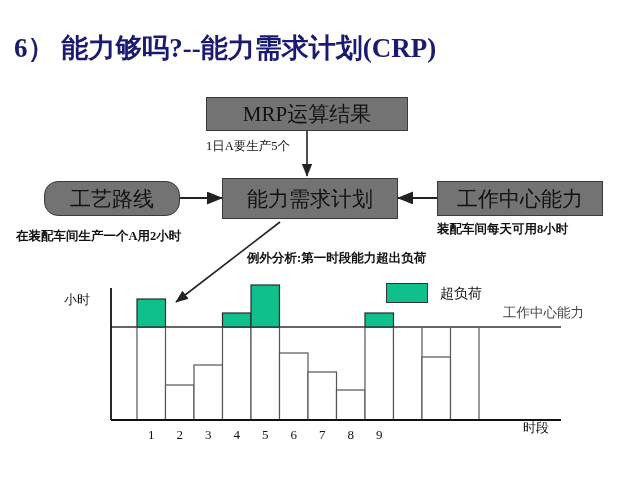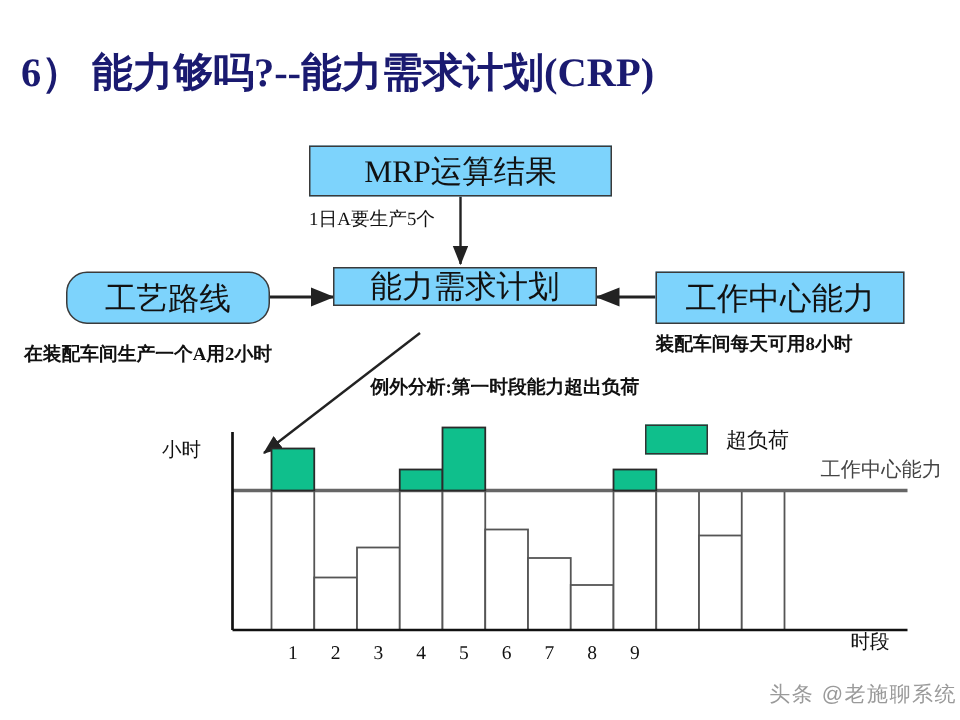--- a/index.html
+++ b/index.html
@@ -20,21 +20,21 @@
     font-family:"Liberation Serif","DejaVu Serif",serif;
     font-size:27px;font-weight:bold;
     color:#1a1a70;
     letter-spacing:0px;
     white-space:nowrap;
   }
 
   
   .fbox{
     border:1.5px solid #3a3a3a;
-    background:#7dd3fc;
+    background:#737373;
     display:flex;align-items:center;justify-content:center;
     font-size:21px;color:#111111;
     white-space:nowrap;
     box-sizing:border-box;
   }
 
   
   .ann{
     font-size:12.5px;color:#111111;white-space:nowrap;
     font-family:"Liberation Serif","DejaVu Serif",serif;
@@ -94,35 +94,35 @@
   <div class="abs fbox" style="left:206px;top:97px;width:202px;height:34px;">
     <span>MRP运算结果</span>
   </div>
 
   <div class="abs ann" style="left:206px;top:138px;">1日A要生产5个</div>
 
   <div class="abs fbox" style="left:44px;top:181px;width:136px;height:35px;border-radius:14px;">
     <span>工艺路线</span>
   </div>
 
-  <div class="abs fbox" style="left:222px;top:178px;width:176px;height:26px;">
+  <div class="abs fbox" style="left:222px;top:178px;width:176px;height:41px;">
     <span>能力需求计划</span>
   </div>
 
   <div class="abs fbox" style="left:437px;top:181px;width:166px;height:35px;">
     <span>工作中心能力</span>
   </div>
 
   <div class="abs ann ann-b" style="left:16px;top:228px;">在装配车间生产一个A用2小时</div>
 
   <div class="abs ann ann-b" style="left:437px;top:221px;">装配车间每天可用8小时</div>
 
   <div class="abs ann ann-b" style="left:247px;top:250px;">例外分析:第一时段能力超出负荷</div>
 
-  <div class="abs" style="left:0;top:0;width:537px;height:480px;margin-left:44px;">
+  <div class="abs" style="left:0;top:0;width:537px;height:480px;">
 
     <div class="abs axlabel" style="left:64px;top:291px;">小时</div>
 
     <div class="abs axlabel" style="left:523px;top:419px;">时段</div>
 
     <div class="abs cap-text" style="left:503px;top:304px;">工作中心能力</div>
 
     <div class="abs swatch" style="left:386px;top:283px;width:42px;height:20px;background:#0fbf8c;"></div>
     <div class="abs legend-text" style="left:440px;top:285px;">超负荷</div>
 
@@ -163,15 +163,14 @@
       <div class="abs ticklabel" style="left:85.5px;top:0;width:28.5px;">4</div>
       <div class="abs ticklabel" style="left:114px;top:0;width:28.5px;">5</div>
       <div class="abs ticklabel" style="left:142.5px;top:0;width:28.5px;">6</div>
       <div class="abs ticklabel" style="left:171px;top:0;width:28.5px;">7</div>
       <div class="abs ticklabel" style="left:199.5px;top:0;width:28.5px;">8</div>
       <div class="abs ticklabel" style="left:228px;top:0;width:28.5px;">9</div>
     </div>
 
   </div>
 
-  <div class="abs watermark">头条 @老施聊系统</div>
 
 </div>
 
 </body></html>

